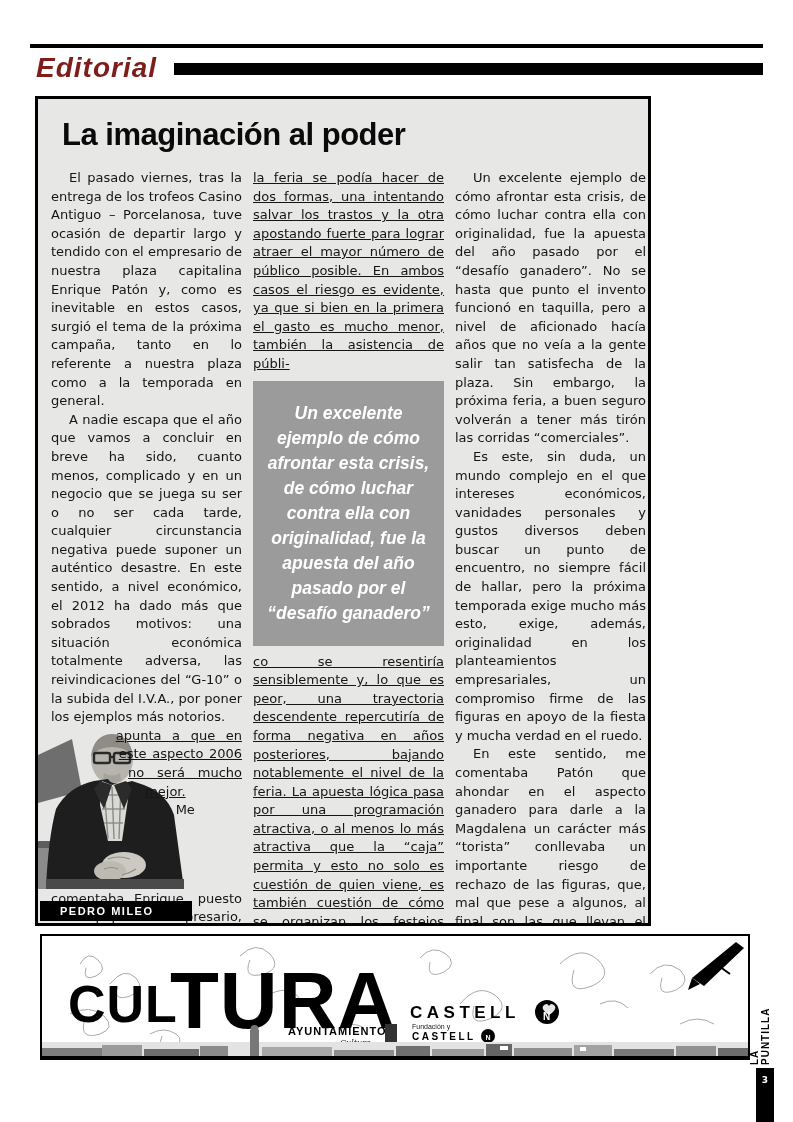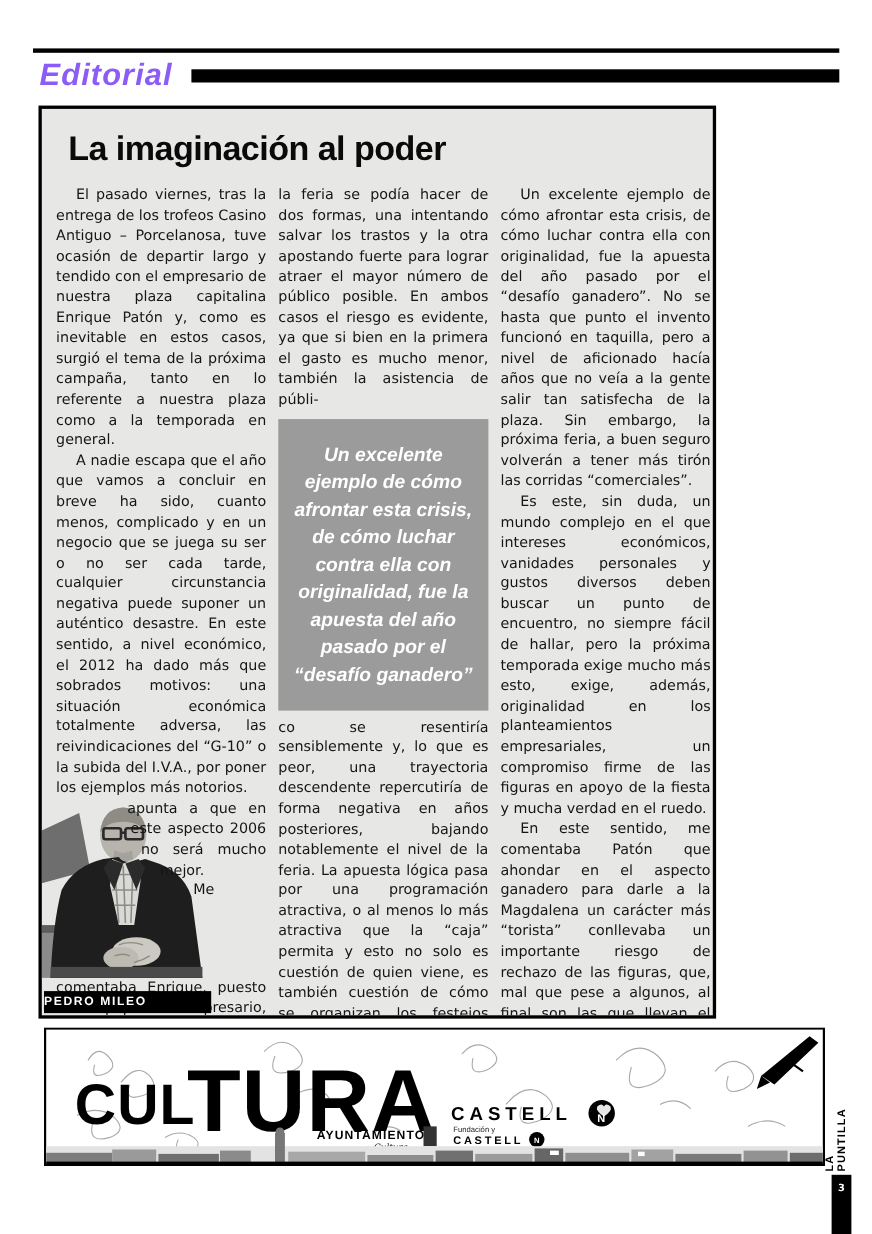--- a/index.html
+++ b/index.html
@@ -2,37 +2,37 @@
 <html><head>
 <meta charset="utf-8">
 <style>
   * { margin:0; padding:0; box-sizing:border-box; }
   html,body { width:793px; height:1122px; background:#ffffff; font-family:"DejaVu Sans", sans-serif; color:#111; }
   .page { position:relative; width:793px; height:1122px; background:#fff; overflow:hidden; }
 
   .top-rule { position:absolute; left:30px; top:44px; width:733px; height:4px; background:#000; }
 
   .ed-header { position:absolute; left:36px; top:52px; width:727px; height:34px; }
-  .ed-title { position:absolute; left:0; top:0; font-family:"Liberation Sans", sans-serif; font-weight:bold; font-size:28px; letter-spacing:1px; color:#8b5cf6; font-style:italic; }
+  .ed-title { position:absolute; left:0; top:0; font-family:"Liberation Sans", sans-serif; font-weight:bold; font-size:28px; letter-spacing:1px; color:#7f1d1d; font-style:italic; }
   .ed-bar { position:absolute; left:138px; right:0; top:11px; height:12px; background:#000; }
 
   .article-box { position:absolute; left:35px; top:96px; width:616px; height:830px; background:#e7e7e5; border:3px solid #000; overflow:hidden; }
   .article-title { margin:18px 0 0 24px; font-family:"Liberation Sans", sans-serif; font-weight:bold; font-size:31px; letter-spacing:-0.5px; color:#0a0a0a; }
   .columns { display:flex; gap:11px; padding:16px 2px 0 13px; }
   .col { flex:1 1 0; font-size:13px; line-height:18.6px; text-align:justify; color:#151515; }
   .col p { text-indent:18px; }
-  .col p.cont { text-indent:0; }
+  .col p.cont { text-indent:0;text-decoration:underline; }
 
   .pullquote { background:#9b9b9b; color:#fff; font-family:"Liberation Sans", sans-serif; font-weight:bold; font-style:italic; font-size:17.5px; line-height:25px; text-align:center; padding:20px 8px; margin:7px 0 7px 0; }
 
   .photo-float { float:left; width:150px; height:160px; margin:2px 8px 0 -13px;
                  shape-outside: polygon(0% 0%, 34% 0%, 44% 8%, 48% 30%, 62% 42%, 74% 58%, 88% 78%, 100% 100%, 0% 100%); }
   .photo-caption { position:absolute; left:2px; bottom:2px; width:152px; height:20px; background:#000; color:#fff;
                    font-family:"Liberation Sans", sans-serif; font-weight:bold; font-size:11px; letter-spacing:1.5px;
-                   line-height:20px; }
+                   line-height:20px; padding-left:20px; }
 
   .banner { position:absolute; left:40px; top:934px; width:710px; height:92px; background:#fff; }
 
   .masthead-vertical { position:absolute; left:749px; top:995px; height:70px; writing-mode:vertical-rl; transform:rotate(180deg);
                        font-family:"Liberation Sans", sans-serif; font-weight:bold; font-size:10px; letter-spacing:1px; color:#000; }
   .page-tab { position:absolute; left:756px; top:1068px; width:18px; height:54px; background:#000; text-align:center; }
   .page-tab span { color:#fff; font-size:9px; font-weight:bold; line-height:14px; }
 </style>
 </head>
 <body>

